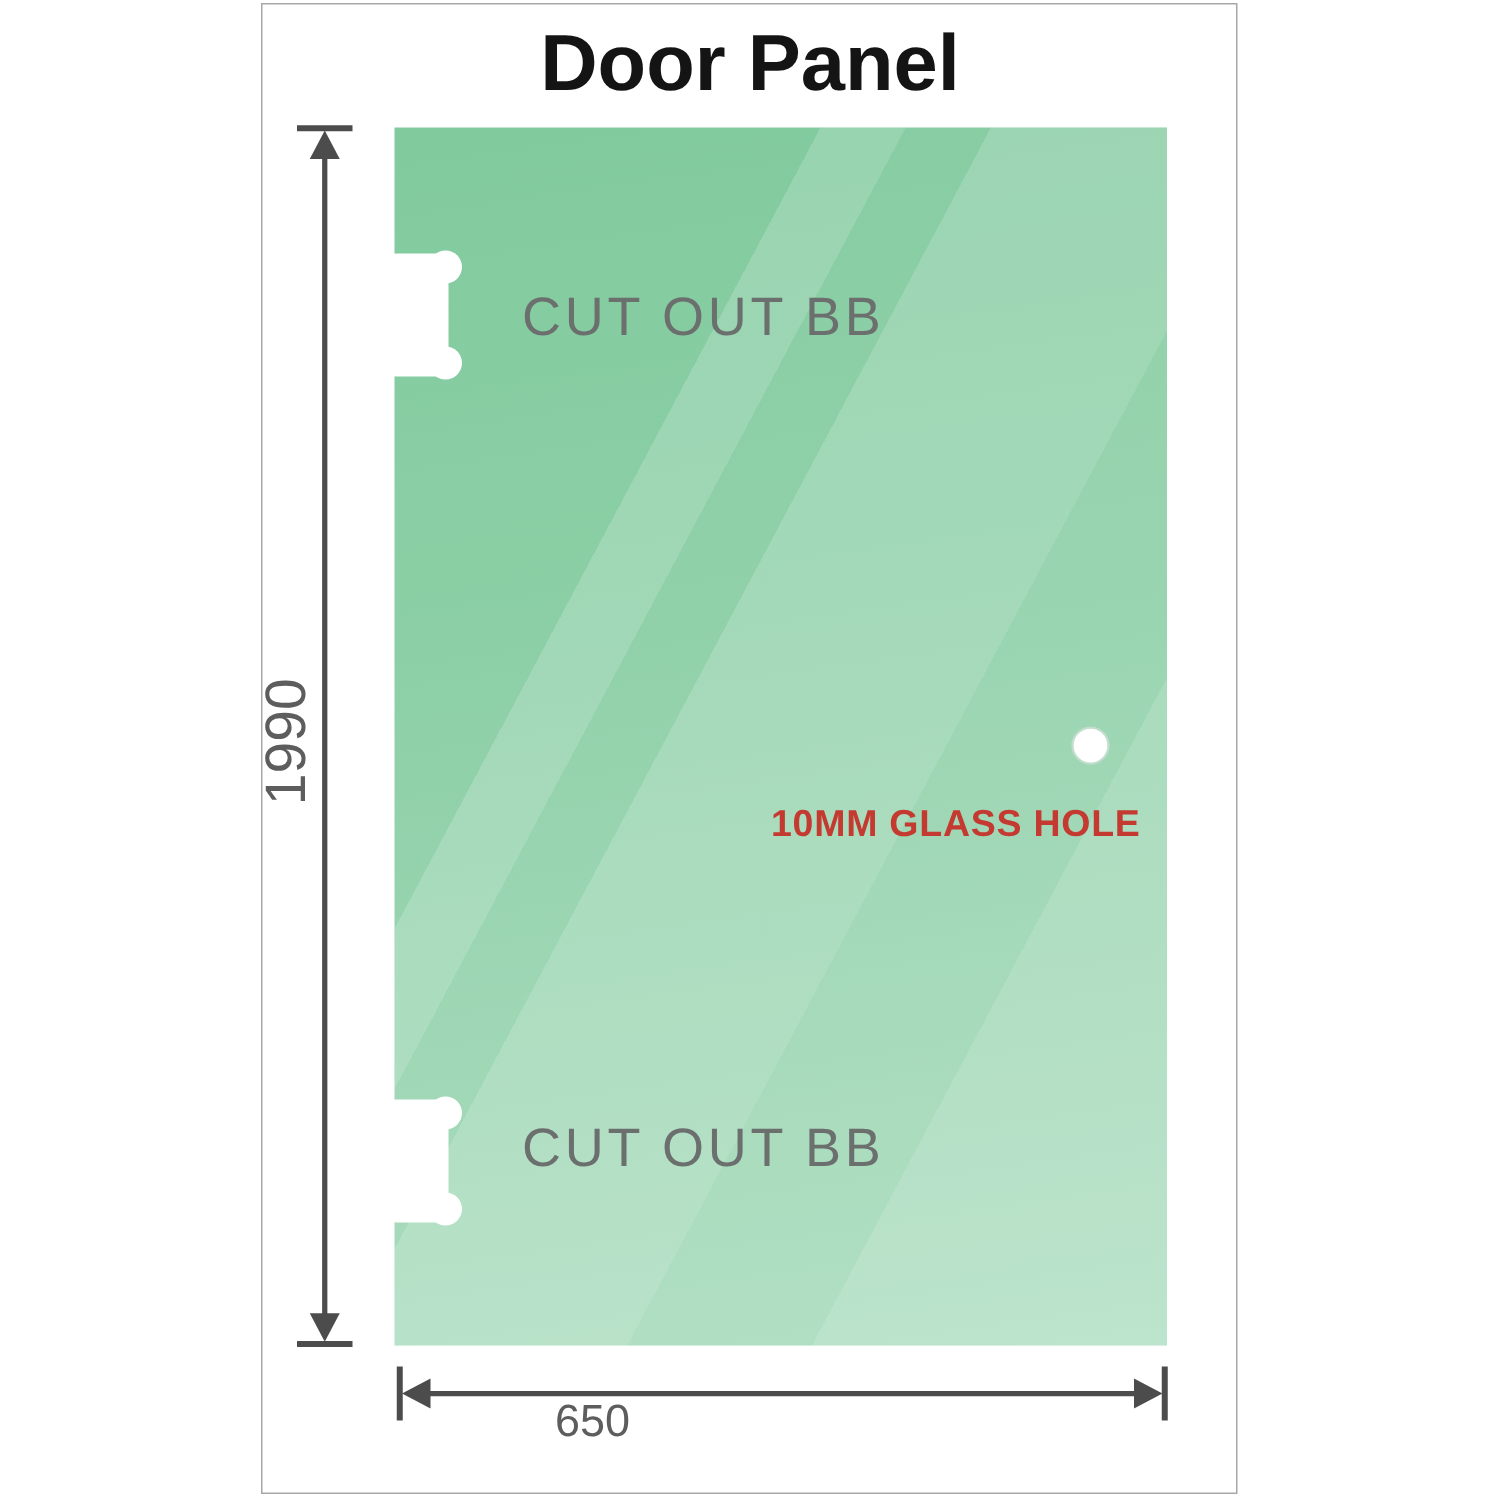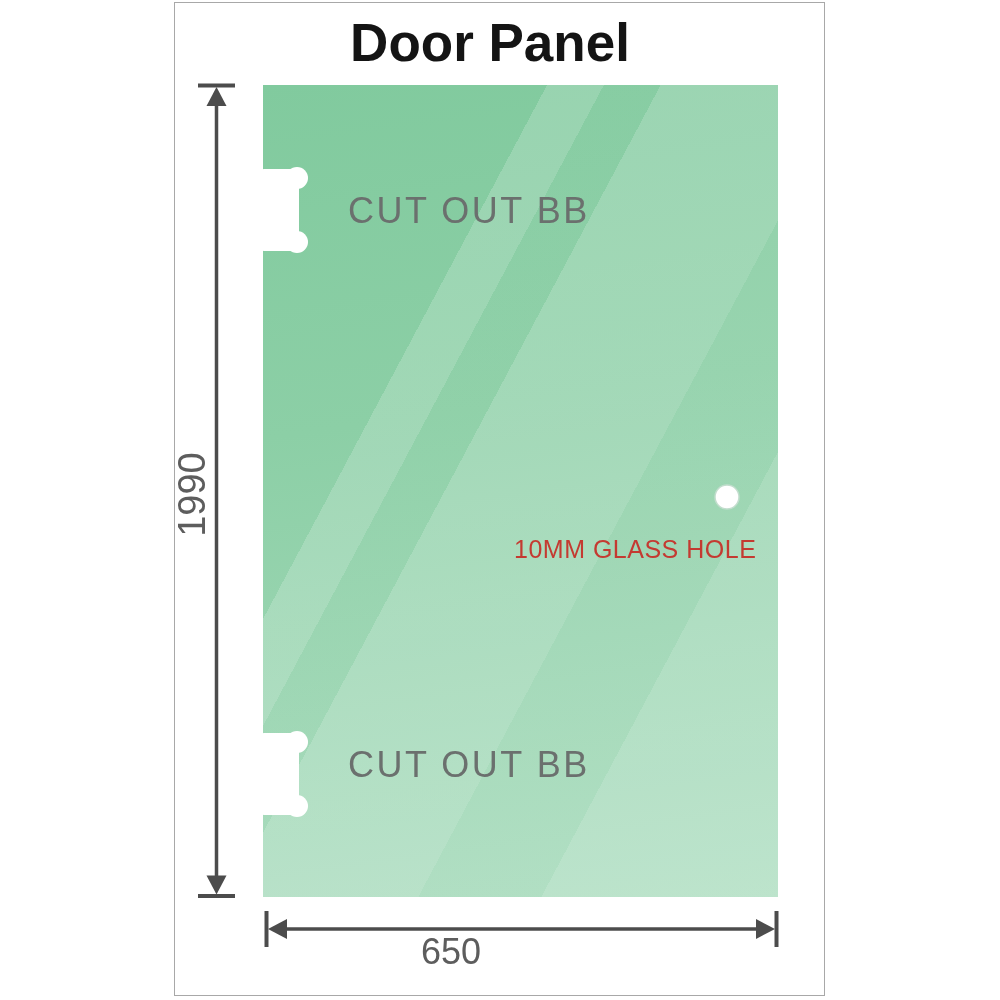--- a/index.html
+++ b/index.html
@@ -16,21 +16,21 @@
   html,body{margin:0;padding:0;}
   body{
     width:1000px;height:1000px;position:relative;background:#ffffff;
     font-family:"Liberation Sans", sans-serif;overflow:hidden;
   }
   .frame{
     position:absolute;left:174px;top:2px;width:651px;height:994px;
     border:1px solid var(--frame-border-color);background:#ffffff;box-sizing:border-box;
   }
   .title{
-    position:absolute;left:164px;top:12px;width:652px;text-align:center;
+    position:absolute;left:174px;top:12px;width:652px;text-align:center;
     font-size:53px;font-weight:bold;color:var(--title-color);letter-spacing:0px;
   }
   .panel{
     position:absolute;left:263px;top:85px;width:515px;height:812px;
     background-image:
       linear-gradient(118deg,
         rgba(255,255,255,0) 30%,
         rgba(255,255,255,0.18) 30%,
         rgba(255,255,255,0.18) 36%,
         rgba(255,255,255,0.04) 36%,
@@ -43,30 +43,30 @@
       linear-gradient(172deg, var(--glass-green-top) 0%, var(--glass-green-mid) 40%, var(--glass-green-bottom) 100%);
   }
   .overlay{position:absolute;left:0;top:0;z-index:3;}
   .cutout-label{
     position:absolute;z-index:4;font-size:36px;letter-spacing:2.5px;
     color:var(--label-gray);white-space:nowrap;
   }
   .cutout-label.top{left:348px;top:190px;}
   .cutout-label.bottom{left:348px;top:744px;}
   .hole-label{
-    position:absolute;z-index:4;left:514px;top:535px;font-size:25px;font-weight:400;
+    position:absolute;z-index:4;left:514px;top:535px;font-size:25px;font-weight:700;
     letter-spacing:0.5px;color:var(--hole-label-color);white-space:nowrap;
   }
   .dim-height-label{
     position:absolute;z-index:4;left:142px;top:473px;width:100px;text-align:center;
     font-size:38px;color:var(--dimension-text-gray);transform:rotate(-90deg);
   }
   .dim-width-label{
-    position:absolute;z-index:4;left:381px;top:931px;width:100px;text-align:right;
-    font-size:36px;color:var(--dimension-text-gray);
+    position:absolute;z-index:4;left:370px;top:931px;width:100px;text-align:left;
+    font-size:30px;color:var(--dimension-text-gray);
   }
 </style>
 </head>
 <body>
 
 <div class="frame"></div>
 
 <div class="title">Door Panel</div>
 
 <div class="panel"></div>

